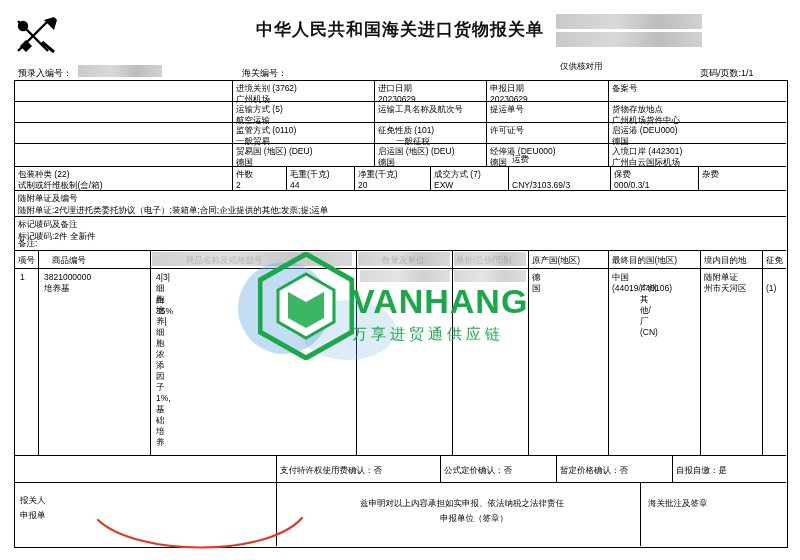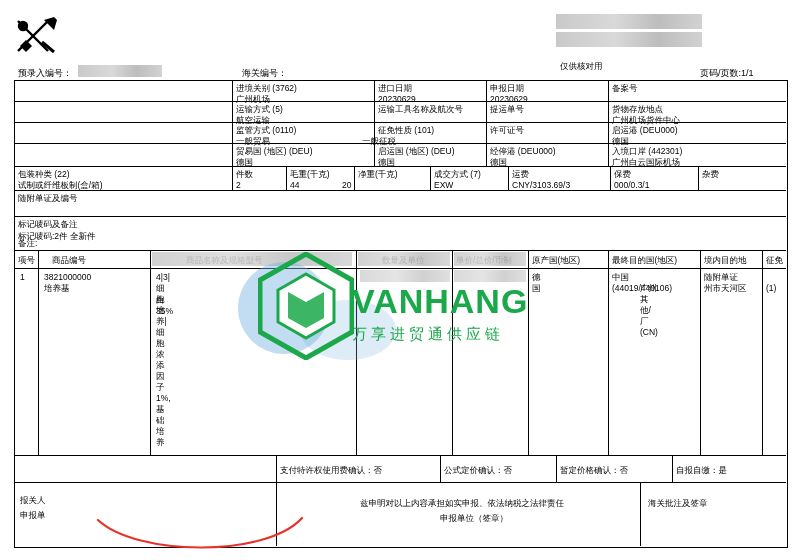--- a/index.html
+++ b/index.html
@@ -67,20 +67,21 @@
     <g stroke="#000" stroke-width="2.4" fill="none">
       <path d="M4 7 L34 37"></path>
       <path d="M34 7 L4 37"></path>
       <circle cx="9" cy="12" r="5.2" fill="#000" stroke="none"></circle>
       <path d="M30 6 l10 -3 l3 3 l-3 10 z" fill="#000" stroke="none"></path>
       <path d="M6 32 l6 -6 l6 6 l-6 6 z" fill="#000" stroke="none"></path>
       <path d="M28 28 l12 10" stroke-width="3"></path>
     </g>
   </svg>
 
+  <div class="doc-title">中华人民共和国海关进口货物报关单</div>
   <div class="redact h1"></div>
   <div class="redact h2"></div>
 
   <div class="lbl" style="left:18px;top:67px;">预录入编号：</div>
   <div class="redact" style="left:78px;top:65px;width:84px;height:12px;"></div>
 
   <div class="lbl" style="left:242px;top:67px;">海关编号：</div>
   <div class="lbl" style="left:700px;top:67px;">页码/页数:1/1</div>
 
   <div class="frame" style="left:14px;top:80px;width:772px;height:466px;"></div>
@@ -118,21 +119,21 @@
   <div class="cell" style="left:490px;top:104px;"><span>提运单号</span></div>
   <div class="cell" style="left:490px;top:115px;"><span></span></div>
 
   <div class="cell" style="left:612px;top:104px;"><span>货物存放地点</span></div>
   <div class="cell" style="left:612px;top:115px;"><span>广州机场货件中心</span></div>
 
   <div class="cell" style="left:236px;top:125px;"><span>监管方式 (0110)</span></div>
   <div class="cell" style="left:236px;top:136px;"><span>一般贸易</span></div>
 
   <div class="cell" style="left:378px;top:125px;"><span>征免性质 (101)</span></div>
-  <div class="cell" style="left:362px;top:136px;"><span>一般征税</span></div>
+  <div class="cell" style="left:396px;top:136px;"><span>一般征税</span></div>
 
   <div class="cell" style="left:490px;top:125px;"><span>许可证号</span></div>
   <div class="cell" style="left:490px;top:136px;"><span></span></div>
 
   <div class="cell" style="left:612px;top:125px;"><span>启运港 (DEU000)</span></div>
   <div class="cell" style="left:612px;top:136px;"><span>德国</span></div>
 
   <div class="cell" style="left:236px;top:146px;"><span>贸易国 (地区) (DEU)</span></div>
   <div class="cell" style="left:236px;top:157px;"><span>德国</span></div>
 
@@ -157,36 +158,37 @@
   <div class="cell" style="left:18px;top:169px;"><span>包装种类 (22)</span></div>
   <div class="cell" style="left:18px;top:180px;"><span>试制或纤维板制(盒/箱)</span></div>
 
   <div class="cell" style="left:236px;top:169px;"><span>件数</span></div>
   <div class="cell" style="left:236px;top:180px;"><span>2</span></div>
 
   <div class="cell" style="left:290px;top:169px;"><span>毛重(千克)</span></div>
   <div class="cell" style="left:290px;top:180px;"><span>44</span></div>
 
   <div class="cell" style="left:358px;top:169px;"><span>净重(千克)</span></div>
-  <div class="cell" style="left:342px;top:180px;"><span>20</span></div>
+  <div class="cell" style="left:358px;top:180px;"><span>20</span></div>
 
   <div class="cell" style="left:434px;top:169px;"><span>成交方式 (7)</span></div>
   <div class="cell" style="left:434px;top:180px;"><span>EXW</span></div>
 
-  <div class="cell" style="left:512px;top:169px;"><span>运费</span></div>
+  <div class="cell" style="left:512px;top:154px;"><span>运费</span></div>
   <div class="cell" style="left:512px;top:180px;"><span>CNY/3103.69/3</span></div>
 
   <div class="cell" style="left:614px;top:169px;"><span>保费</span></div>
   <div class="cell" style="left:614px;top:180px;"><span>000/0.3/1</span></div>
 
   <div class="cell" style="left:702px;top:169px;"><span>杂费</span></div>
   <div class="cell" style="left:702px;top:180px;"><span></span></div>
 
   <div class="hline" style="left:14px;top:216px;width:772px;"></div>
   <div class="cell" style="left:18px;top:193px;"><span>随附单证及编号</span></div>
+  <div class="cell" style="left:18px;top:205px;"><span>随附单证:2代理进托类委托协议（电子）;装箱单;合同;企业提供的其他;发票;提;运单</span></div>
 
   <div class="hline" style="left:14px;top:250px;width:772px;"></div>
   <div class="cell" style="left:18px;top:219px;"><span>标记唛码及备注</span></div>
   <div class="cell" style="left:18px;top:231px;"><span>标记唛码:2件 全新件</span></div>
   <div class="cell" style="left:18px;top:238px;"><span>备注:</span></div>
 
   <div class="hline" style="left:14px;top:268px;width:772px;"></div>
   <div class="vline" style="left:38px;top:250px;height:205px;"></div>
   <div class="vline" style="left:150px;top:250px;height:205px;"></div>
   <div class="vline" style="left:356px;top:250px;height:205px;"></div>

